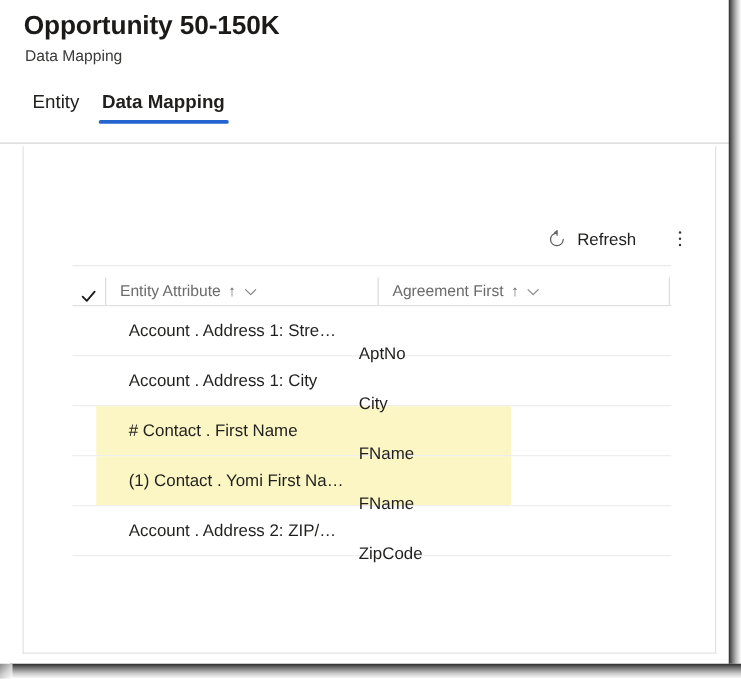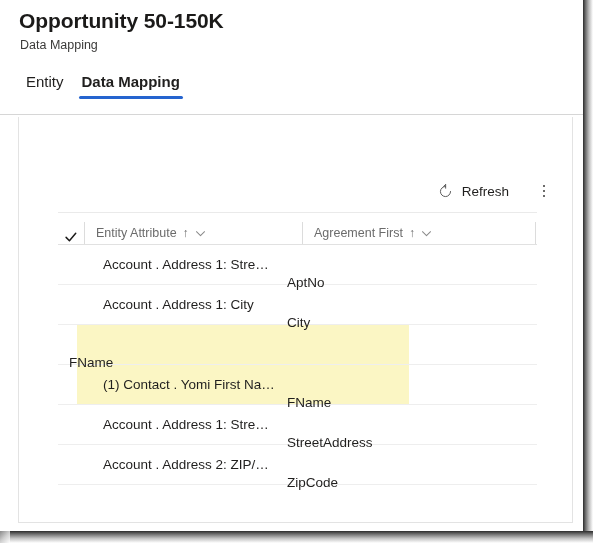--- a/index.html
+++ b/index.html
@@ -372,33 +372,30 @@
         <div class="cell col-agreement">AptNo</div>
       </div>
 
       <div class="grid-row">
         <div class="cell col-entity">Account . Address 1: City</div>
         <div class="cell col-agreement">City</div>
       </div>
 
       <div class="grid-row">
         <div class="hl"></div>
+        <div class="cell col-entity"># Contact . First Name</div>
         <div class="cell col-agreement">FName</div>
       </div>
 
       <div class="grid-row">
         <div class="hl"></div>
         <div class="cell col-entity">(1) Contact . Yomi First Name</div>
         <div class="cell col-agreement">FName</div>
       </div>
 
-      <div class="grid-row">
-        <div class="cell col-entity">Account . Address 1: Street 1</div>
-        <div class="cell col-agreement">StreetAddress</div>
-      </div>
 
       <div class="grid-row">
         <div class="cell col-entity">Account . Address 2: ZIP/Pos...</div>
         <div class="cell col-agreement">ZipCode</div>
       </div>
 
     </div>
   </div>
 
   <div class="page-shadow-right"></div>

